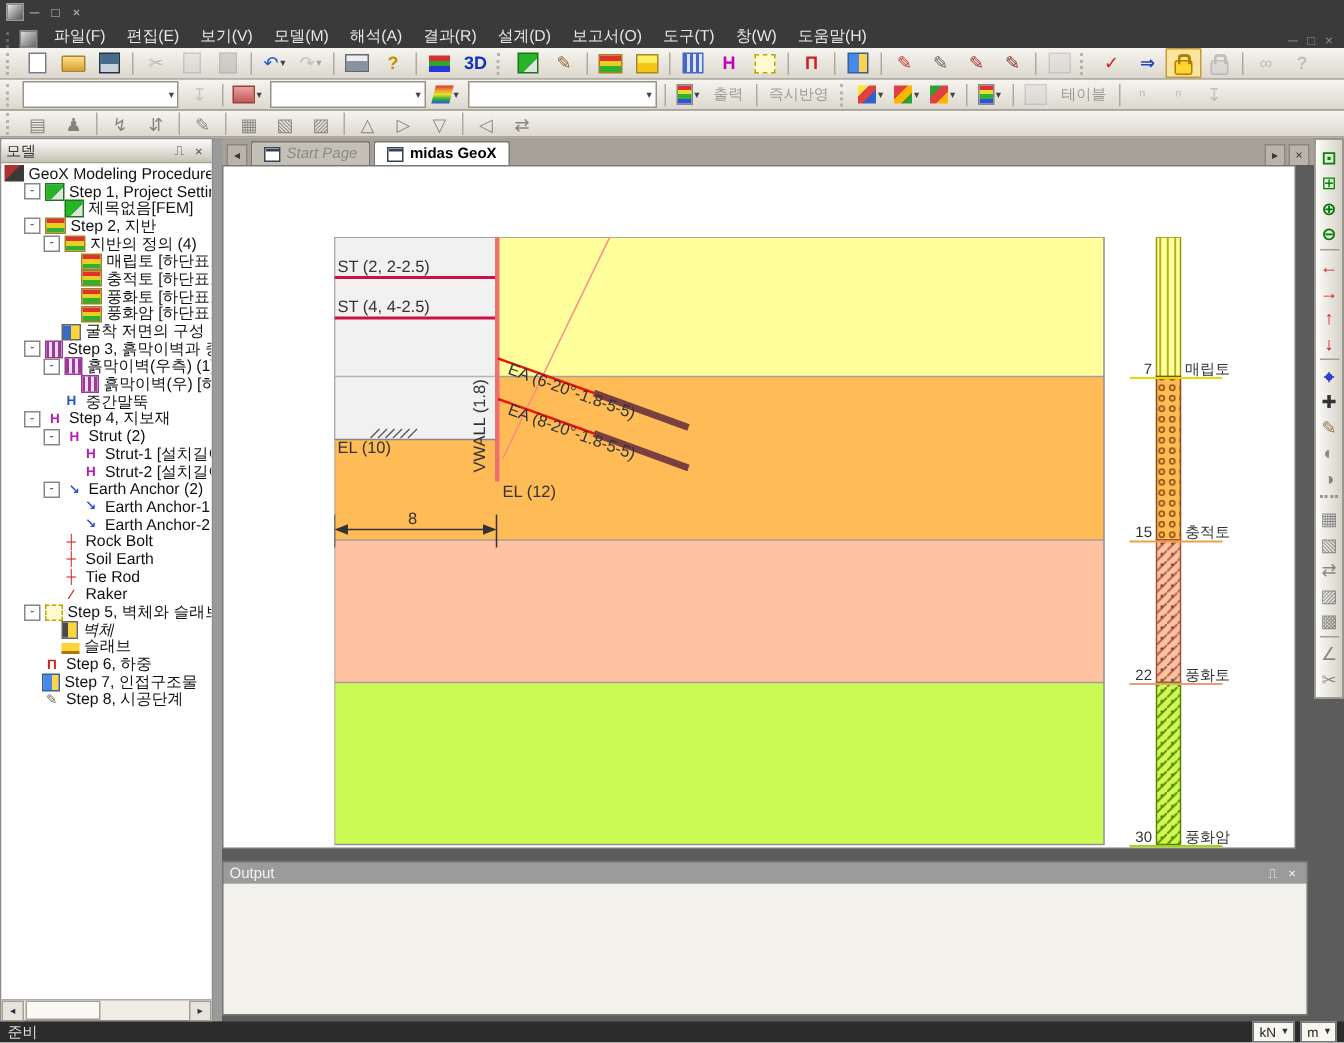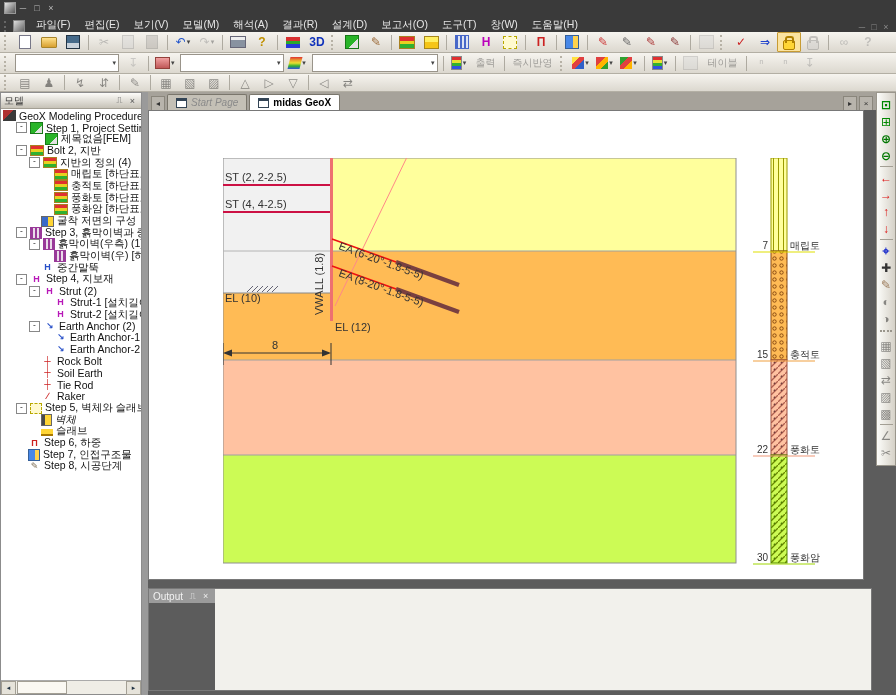--- a/index.html
+++ b/index.html
@@ -98,21 +98,21 @@
   .tab{height:15px;padding:0 8px;display:flex;align-items:center;gap:4px;font-size:10px;border:1px solid #7a766c;border-bottom:none;border-radius:2px 2px 0 0}
   .tab.active{background:#fff;color:#000;font-weight:bold}
   .tab.inactive{background:#c4c0b6;color:#8a8a8a;font-style:italic}
   .wicon{width:9px;height:8px;background:#fff;border:1px solid #345;box-shadow:inset 0 2px 0 #345;flex:none}
   .tabspacer{flex:1}
 
   .canvas{flex:1;margin-right:12px;background:#fff;border:1px solid #787878;position:relative;min-height:0}
   .canvas svg{position:absolute;left:74px;top:47px}
   .canvas svg text{font-family:"Liberation Sans","DejaVu Sans",sans-serif}
 
-  .outpanel{height:101px;margin:8px 4px 4px 0;display:flex;flex-direction:row;flex:none;border:1px solid #787878}
+  .outpanel{height:101px;margin:8px 4px 4px 0;display:flex;flex-direction:column;flex:none;border:1px solid #787878}
   .outhead{height:14px;background:#9b9b9b;color:#f2f2f2;font-size:10px;display:flex;align-items:center;padding:0 4px;gap:2px;flex:none}
   .outbody{flex:1;background:#f2f1ec}
 
   .rstrip{width:20px;flex:none;background:#5c5c5c;display:flex;flex-direction:column}
   .rtools{background:linear-gradient(90deg,#fdfdfa,#d5d1c7);border:1px solid #9a968c;display:flex;flex-direction:column;align-items:center;padding:3px 0 4px}
   .rbtn{width:16px;height:17px;display:flex;align-items:center;justify-content:center;flex:none}
   .rsep{height:1px;width:13px;background:#a39f94;margin:2px 0;flex:none}
   .rgrip{height:2px;width:12px;border-top:2px dotted #9a968c;margin:3px 0;flex:none}
 
   
@@ -394,29 +394,29 @@
       <div class="tree" id="tree">
           <div class="trow" style="padding-left: 2px;">
             <span class="ti ti-root"></span>
             <span class="tlabel">GeoX Modeling Procedure</span>
           </div>
           <div class="trow" style="padding-left: 15px;">
             <span class="exp">-</span>
             <span class="ti ti-project"></span>
             <span class="tlabel">Step 1, Project Setting</span>
           </div>
-          <div class="trow" style="padding-left: 24px; margin-left: 8px;">
+          <div class="trow" style="padding-left: 30px;">
             <span class="expgap"></span>
             <span class="ti ti-project"></span>
             <span class="tlabel">제목없음[FEM]</span>
           </div>
           <div class="trow" style="padding-left: 15px;">
             <span class="exp">-</span>
             <span class="ti ti-ground"></span>
-            <span class="tlabel">Bolt 2, 지반</span>
+            <span class="tlabel">Step 2, 지반</span>
           </div>
           <div class="trow" style="padding-left: 28px;">
             <span class="exp">-</span>
             <span class="ti ti-ground"></span>
             <span class="tlabel">지반의 정의 (4)</span>
           </div>
           <div class="trow" style="padding-left: 41px;">
             <span class="expgap"></span>
             <span class="ti ti-layer"></span>
             <span class="tlabel">매립토 [하단표고 : 7]</span>
@@ -732,13 +732,25 @@
           <div class="rbtn dis">
             <span class="g">∠</span>
           </div>
           <div class="rbtn dis">
             <span class="g">✂</span>
           </div>
         </div>
     </div>
   </div>
 
+  <div class="statusbar">
+    <span>준비</span>
+    <span class="ssp"></span>
+    <div class="scombo">
+      <span>kN</span>
+      <span class="dd">▼</span>
+    </div>
+    <div class="scombo">
+      <span>m</span>
+      <span class="dd">▼</span>
+    </div>
+  </div>
 </div>
 
 </body></html>

